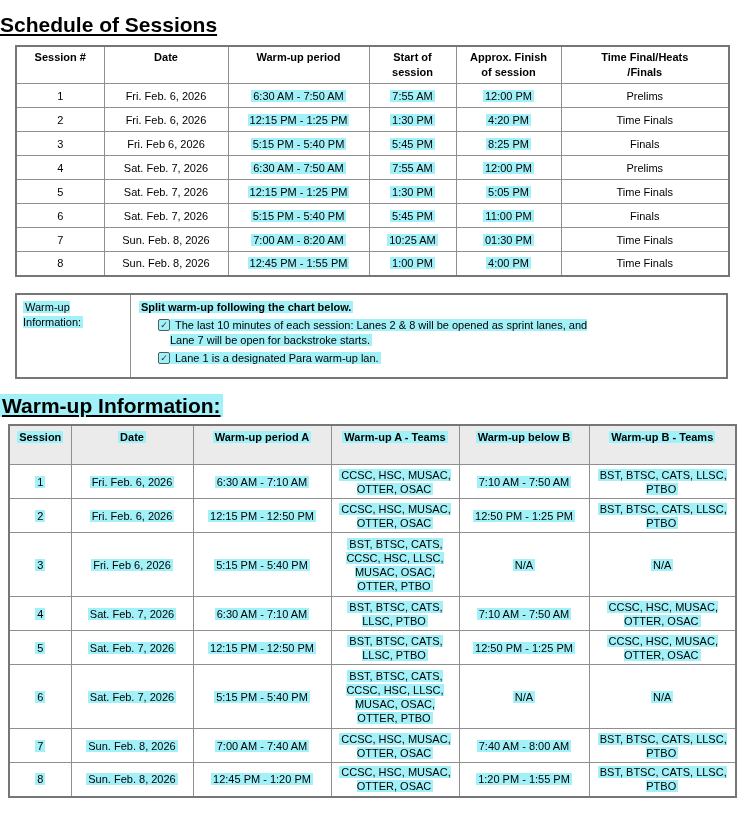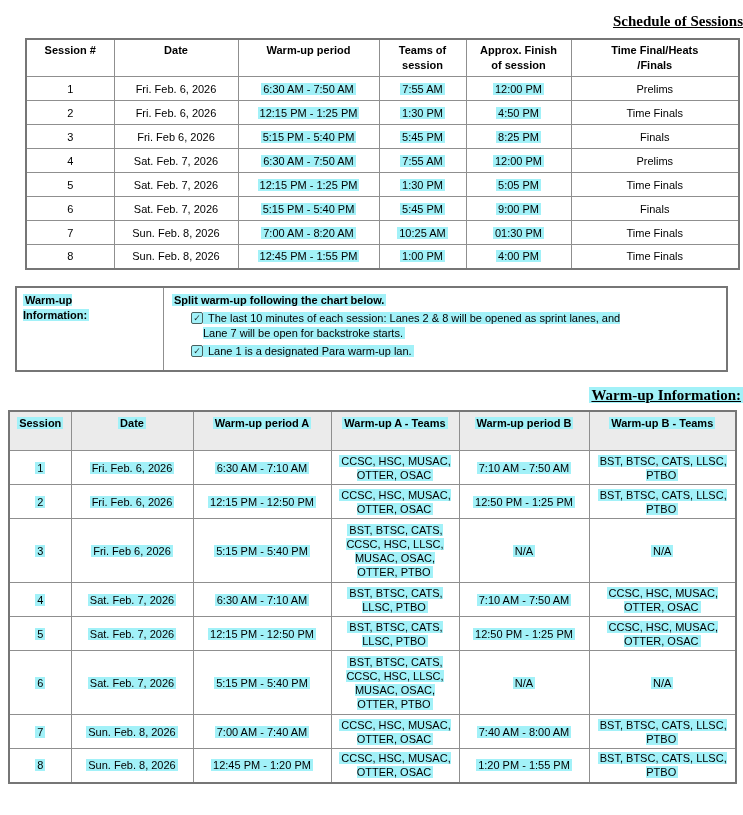--- a/index.html
+++ b/index.html
@@ -1,44 +1,44 @@
 <!DOCTYPE html>
 <html><head>
 <meta charset="utf-8">
 <style>
   * { box-sizing: border-box; }
   html, body { margin:0; padding:0; }
   body {
     width:743px; height:815px; background:#ffffff; color:#000;
     font-family:"Liberation Sans", sans-serif; font-size:11px;
   }
-  .doc-title { text-align:right; margin:13px 0 8px 0; font-size:15px; font-weight:700;font-family:Liberation Serif, serif; }
+  .doc-title { text-align:left; margin:13px 0 8px 0; font-size:21px; font-weight:700; }
   .doc-title .u { text-decoration:underline; }
   .hl { background:#A2F1F8; padding:0 2px; }
   .pre { white-space:pre-line; }
 
   table { border-collapse:collapse; table-layout:fixed; border:2px solid #767676; }
   th, td { border:1px solid #8F8F8F; overflow:hidden; }
 
   
-  #schedule-table { margin-left:25px; width:713px; }
+  #schedule-table { margin-left:15px; width:713px; }
   #schedule-table th {
     font-weight:700; vertical-align:top; text-align:center;
     padding:3px 2px; height:37px; line-height:15px; white-space:pre-line;
   }
   #schedule-table td { text-align:center; vertical-align:middle; height:24px; padding:1px 2px; }
 
   
   .info-box {
     margin:16px 0 0 15px; width:713px; min-height:86px;
     border:2px solid #767676; display:flex;
   }
   .info-label {
-    width:147px; flex:none; border-right:1px solid #8F8F8F;
-    padding:5px 6px; font-weight:700; line-height:15px;
+    width:114px; flex:none; border-right:1px solid #8F8F8F;
+    padding:5px 6px; font-weight:400; line-height:15px;
   }
   .info-content { flex:1; padding:5px 8px 6px 8px; line-height:15px; }
   .info-heading { font-weight:700; }
   .check-row { display:flex; align-items:flex-start; margin:3px 0 0 19px; }
   .checkbox {
     flex:none; width:12px; height:12px; border:1px solid #49605E; border-radius:2px;
     background:#A2F1F8; text-align:center; line-height:11px; font-size:9px; color:#1c2b2b;
     margin-top:1px;
   }
   .check-text-wrap { flex:1; }
@@ -68,21 +68,21 @@
       <col style="width:141px">
     <col style="width:87px">
       <col style="width:105px">
       <col style="width:168px">
   </colgroup>
   <thead>
     <tr>
       <th>Session #</th>
       <th>Date</th>
       <th>Warm-up period</th>
-      <th>Teams of
+      <th>Start of
 session</th>
       <th>Approx. Finish
 of session</th>
       <th>Time Final/Heats
 /Finals</th>
     </tr>
   </thead>
   <tbody>
     <tr>
       <td>1</td>
@@ -90,21 +90,21 @@
       <td><span class="hl">6:30 AM - 7:50 AM</span></td>
       <td><span class="hl">7:55 AM</span></td>
       <td><span class="hl">12:00 PM</span></td>
       <td>Prelims</td>
     </tr>
     <tr>
       <td>2</td>
       <td>Fri. Feb. 6, 2026</td>
       <td><span class="hl">12:15 PM - 1:25 PM</span></td>
       <td><span class="hl">1:30 PM</span></td>
-      <td><span class="hl">4:50 PM</span></td>
+      <td><span class="hl">4:20 PM</span></td>
       <td>Time Finals</td>
     </tr>
     <tr>
       <td>3</td>
       <td>Fri. Feb 6, 2026</td>
       <td><span class="hl">5:15 PM - 5:40 PM</span></td>
       <td><span class="hl">5:45 PM</span></td>
       <td><span class="hl">8:25 PM</span></td>
       <td>Finals</td>
     </tr>
@@ -122,21 +122,21 @@
       <td><span class="hl">12:15 PM - 1:25 PM</span></td>
       <td><span class="hl">1:30 PM</span></td>
       <td><span class="hl">5:05 PM</span></td>
       <td>Time Finals</td>
     </tr>
     <tr>
       <td>6</td>
       <td>Sat. Feb. 7, 2026</td>
       <td><span class="hl">5:15 PM - 5:40 PM</span></td>
       <td><span class="hl">5:45 PM</span></td>
-      <td><span class="hl">9:00 PM</span></td>
+      <td><span class="hl">11:00 PM</span></td>
       <td>Finals</td>
     </tr>
     <tr>
       <td>7</td>
       <td>Sun. Feb. 8, 2026</td>
       <td><span class="hl">7:00 AM - 8:20 AM</span></td>
       <td><span class="hl">10:25 AM</span></td>
       <td><span class="hl">01:30 PM</span></td>
       <td>Time Finals</td>
     </tr>
@@ -184,21 +184,21 @@
     <col style="width:128px">
       <col style="width:130px">
       <col style="width:147px">
   </colgroup>
   <thead>
     <tr>
       <th><span class="hl">Session</span></th>
       <th><span class="hl">Date</span></th>
       <th><span class="hl">Warm-up period A</span></th>
       <th><span class="hl">Warm-up A - Teams</span></th>
-      <th><span class="hl">Warm-up period B</span></th>
+      <th><span class="hl">Warm-up below B</span></th>
       <th><span class="hl">Warm-up B - Teams</span></th>
     </tr>
   </thead>
   <tbody>
     <tr class="h34">
       <td><span class="hl">1</span></td>
       <td><span class="hl">Fri. Feb. 6, 2026</span></td>
       <td><span class="hl">6:30 AM - 7:10 AM</span></td>
       <td><span class="hl pre">CCSC, HSC, MUSAC,
 OTTER, OSAC</span></td>

